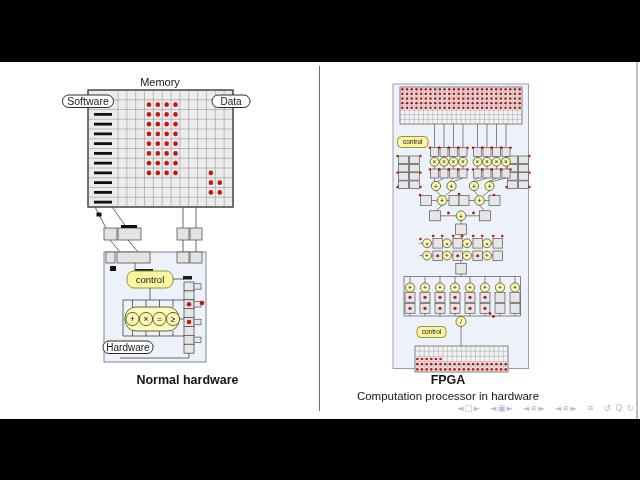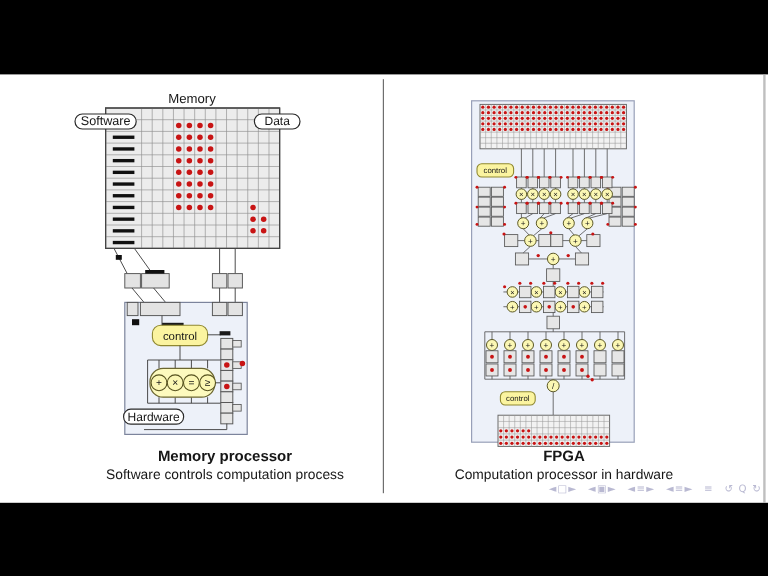--- a/index.html
+++ b/index.html
@@ -10,21 +10,21 @@
   .bar.bottom{top:419px;height:61px;}
   .divider{position:absolute;left:319px;top:66px;width:1.4px;height:345px;background:#6e6e6e;}
   .edge-line{position:absolute;left:636px;top:62px;width:2px;height:357px;background:#a9a9a9;opacity:.75;}
   svg{position:absolute;overflow:visible;font-family:"Liberation Sans",sans-serif;}
   #left-diagram{left:55px;top:76px;width:200px;height:290px;}
   #right-diagram{left:388px;top:80px;width:148px;height:292px;}
   .caption{position:absolute;text-align:center;color:#161616;}
   .caption .cap-title{font-size:12.5px;font-weight:bold;line-height:1.1;}
   .caption .cap-sub{font-size:11.5px;margin-top:2px;line-height:1.1;}
   .left-caption{left:55px;top:374px;width:265px;}
-  .right-caption{left:366px;top:374px;width:208px;}
+  .right-caption{left:344px;top:374px;width:208px;}
   .navbar{position:absolute;left:457px;top:403px;width:178px;display:flex;
           justify-content:space-between;align-items:center;font-size:8.5px;
           font-family:"DejaVu Sans",sans-serif;letter-spacing:1px;user-select:none;}
   .navbar span{cursor:pointer;}
 </style>
 </head>
 <body>
 
 <div class="stage">
   <div class="bar top"></div>
@@ -713,22 +713,21 @@
         <circle cx="417.325" cy="359" r="1.35" fill="#c81414" stroke="none"></circle>
         <circle cx="421.975" cy="359" r="1.35" fill="#c81414" stroke="none"></circle>
         <circle cx="426.625" cy="359" r="1.35" fill="#c81414" stroke="none"></circle>
         <circle cx="431.275" cy="359" r="1.35" fill="#c81414" stroke="none"></circle>
         <circle cx="435.925" cy="359" r="1.35" fill="#c81414" stroke="none"></circle>
         <circle cx="440.575" cy="359" r="1.35" fill="#c81414" stroke="none"></circle>
       </g>
     </svg>
 
   <div class="caption left-caption">
-    <div class="cap-title">Memory processor</div>
-    <div class="cap-sub">Software controls computation process</div>
+    <div class="cap-title">Normal hardware</div>
   </div>
   <div class="caption right-caption">
     <div class="cap-title">FPGA</div>
     <div class="cap-sub">Computation processor in hardware</div>
   </div>
 
   <div class="navbar" id="navbar" style="color: rgb(185, 185, 210);">
       <span>◄□►</span>
       <span>◄▣►</span>
       <span>◄≡►</span>

